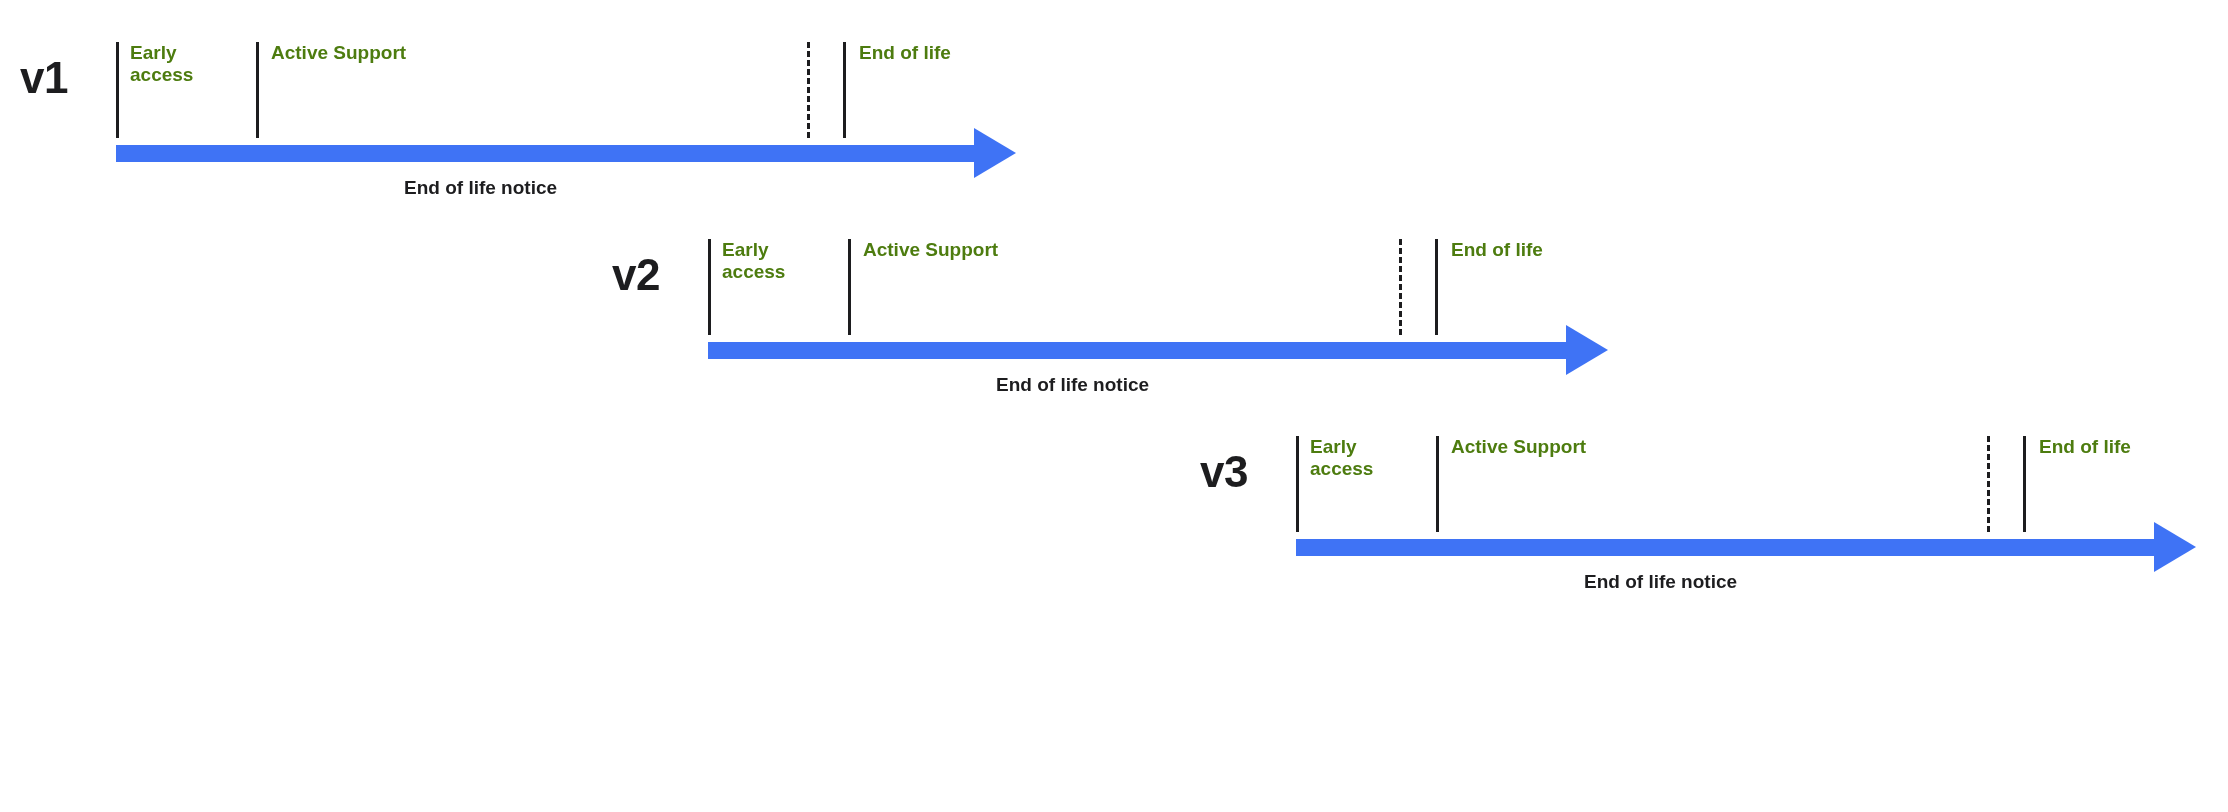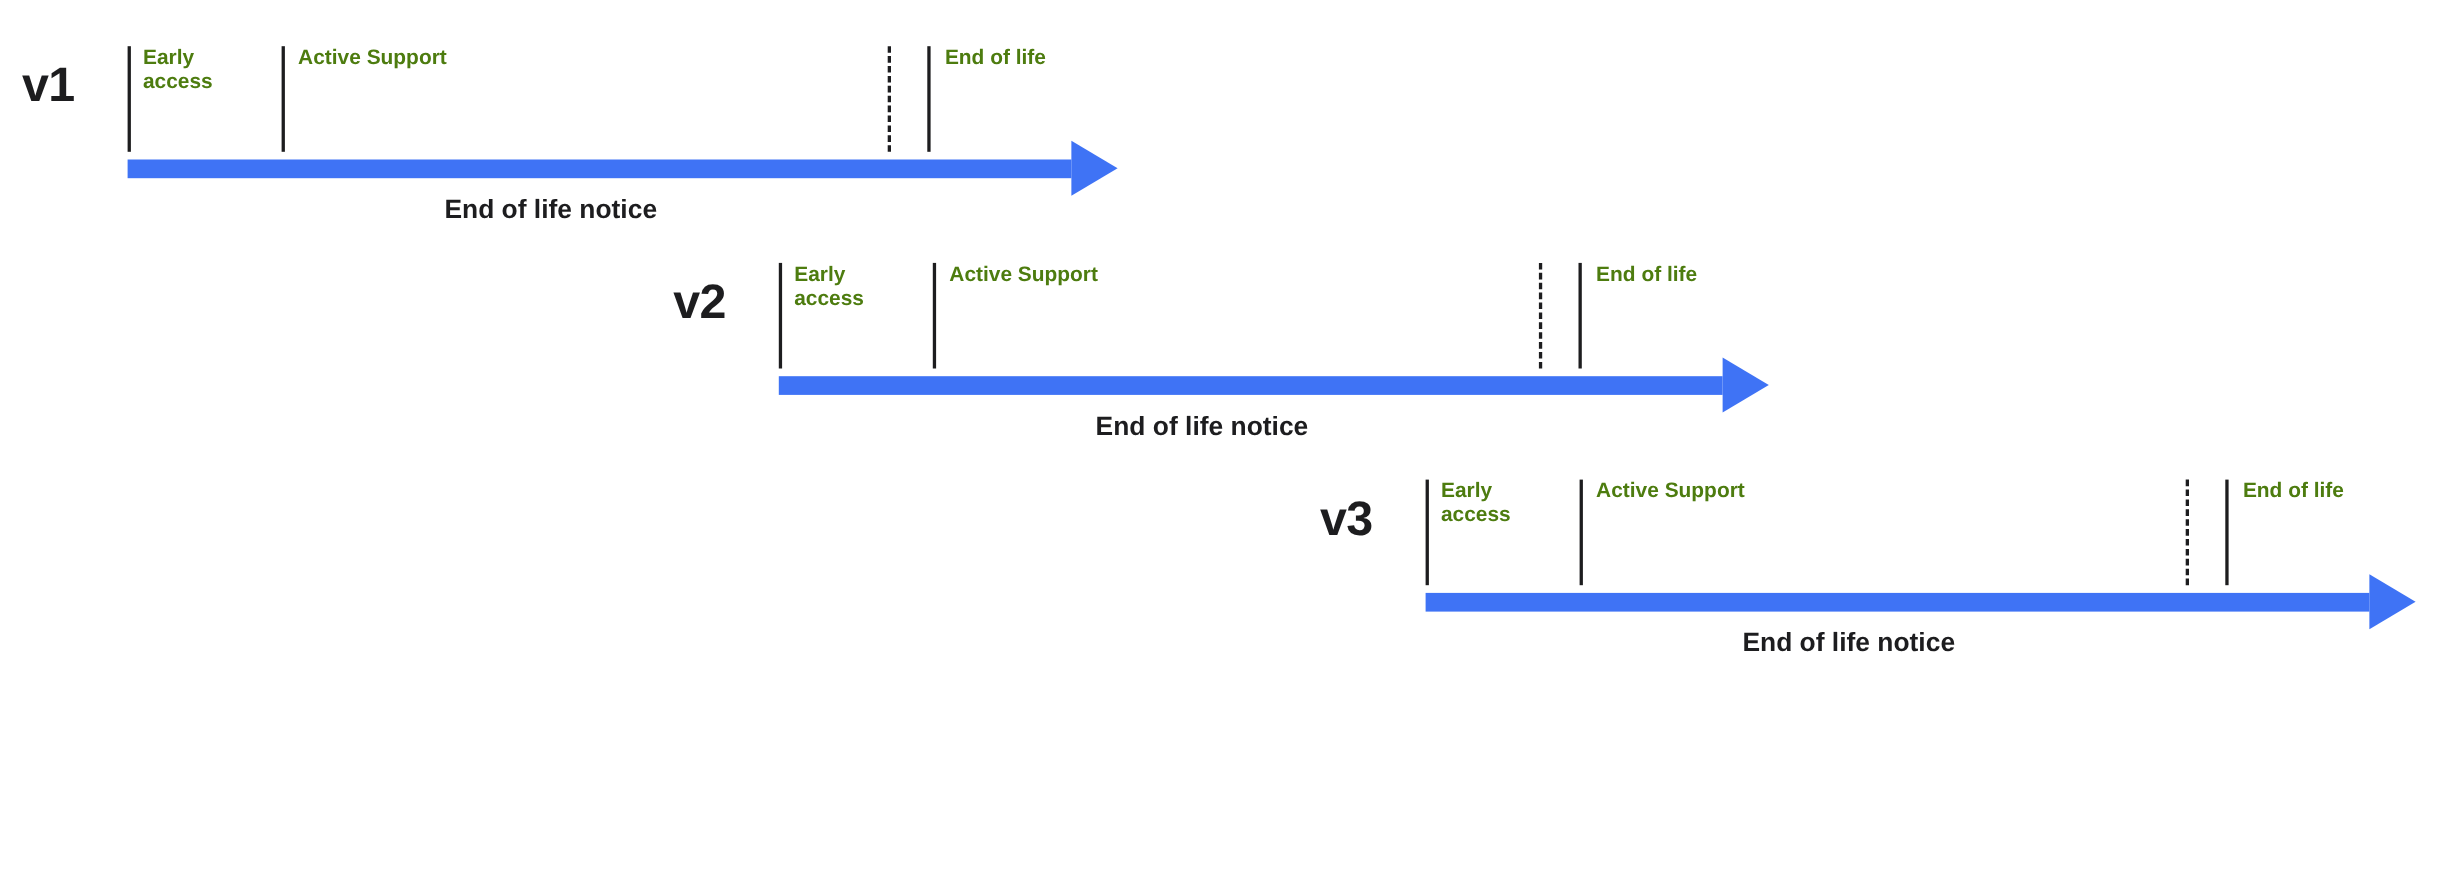--- a/index.html
+++ b/index.html
@@ -77,21 +77,21 @@
   }
   .arrow-head {
     position: absolute;
     width: 0;
     height: 0;
   }
 
   
   .notice-label {
     position: absolute;
-    font-size: 24px;
+    font-size: 19px;
     font-weight: 700;
     color: #1d1d1f;
     white-space: nowrap;
   }
 </style>
 </head>
 <body>
 
 <div id="canvas">
 

